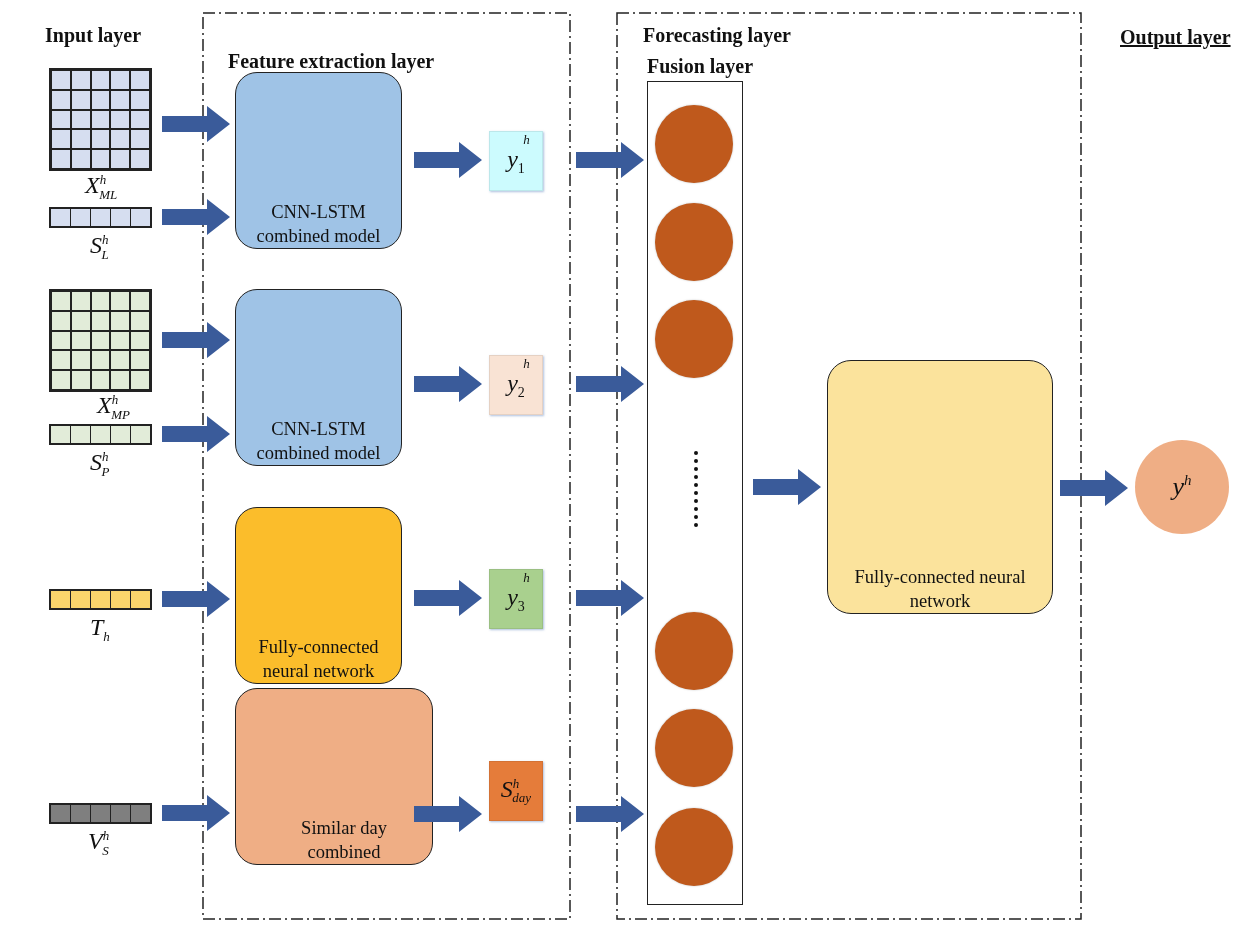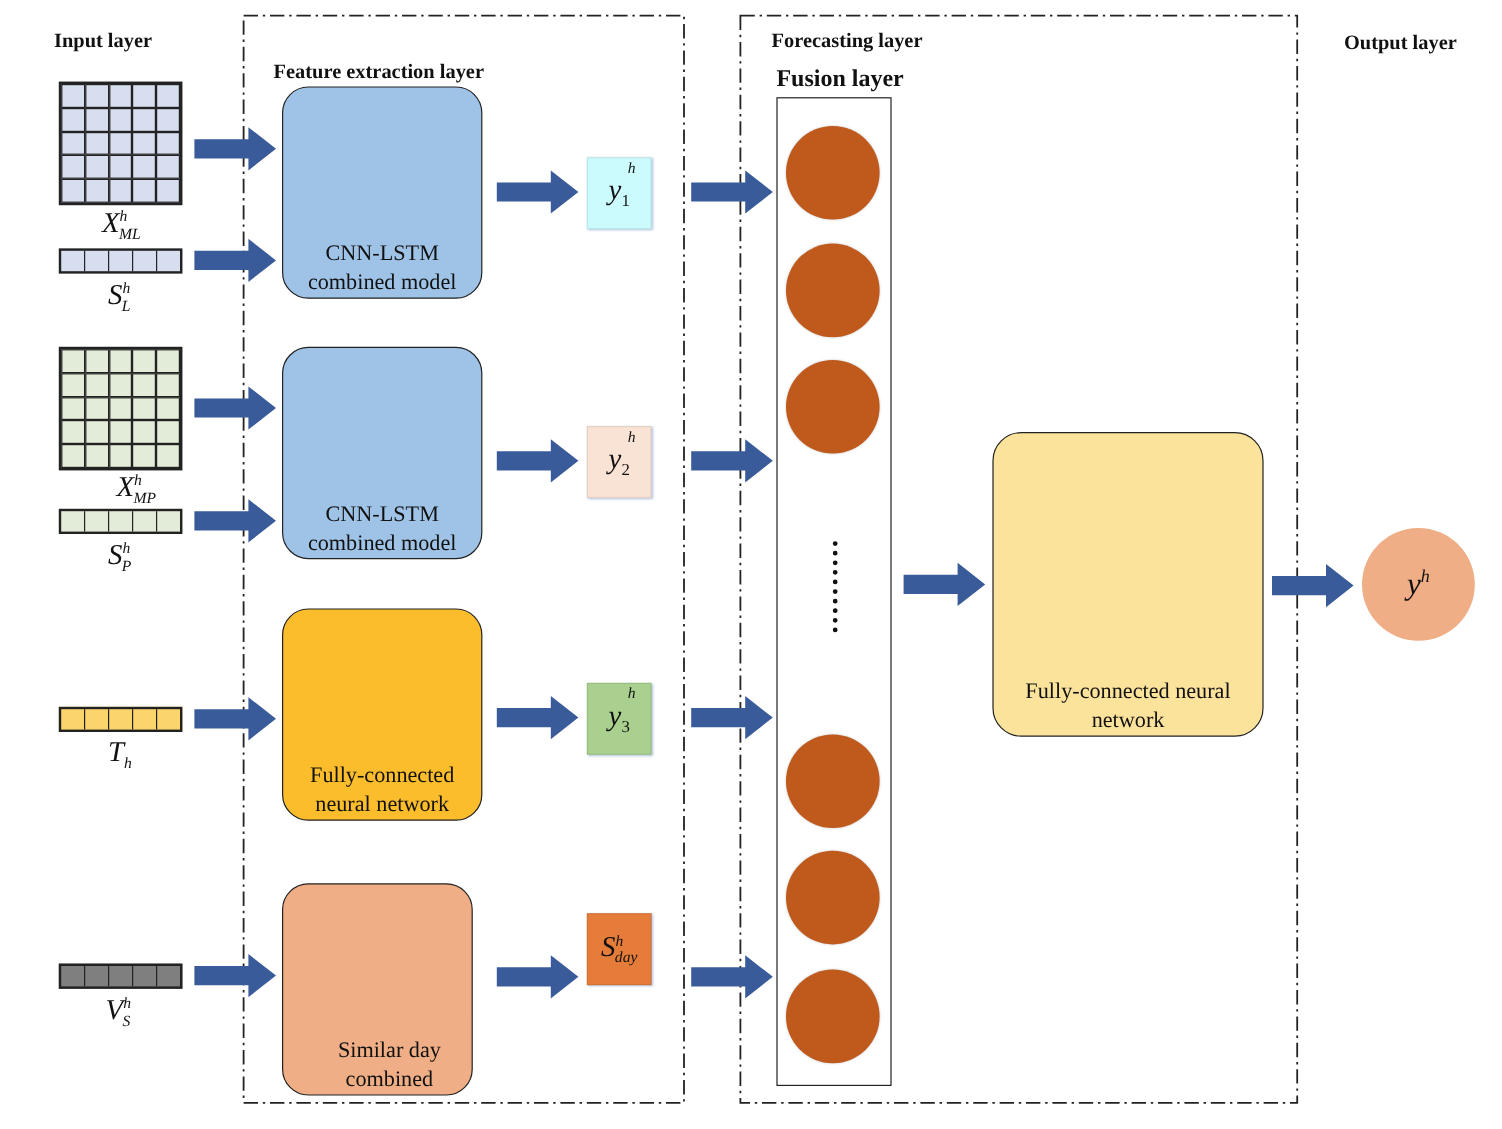--- a/index.html
+++ b/index.html
@@ -1,19 +1,19 @@
 <!DOCTYPE html>
 <html><head>
 <meta charset="utf-8">
 <style>
   html, body { margin:0; padding:0; background:#ffffff; }
   body { width:1252px; height:941px; position:relative; overflow:hidden;
          font-family:"Liberation Serif", "DejaVu Serif", serif; color:#111; }
   .abs { position:absolute; }
-  .heading { font-weight:bold; font-size:17px; white-space:nowrap; }
+  .heading { font-weight:bold; font-size:20px; white-space:nowrap; }
   .grid { position:absolute; display:grid; border:2px solid #222; box-sizing:border-box; }
   .grid .cell { border:1px solid #222; box-sizing:border-box; }
   .vec { position:absolute; display:flex; border:2px solid #222; box-sizing:border-box; }
   .vec .cell { flex:1; border-right:1.5px solid #222; box-sizing:border-box; }
   .vec .cell:last-child { border-right:none; }
   .math { position:absolute; font-style:italic; font-size:24px; white-space:nowrap; }
   .math sup, .math sub { font-size:13px; }
   .block { position:absolute; border:1.5px solid #222; border-radius:22px;
            display:flex; align-items:flex-end; justify-content:center; text-align:center;
            font-size:18.5px; line-height:24px; box-sizing:border-box; }
@@ -25,21 +25,21 @@
             box-shadow:0 0 2px rgba(0,0,0,0.25); }
   .final { position:absolute; width:94px; height:94px; border-radius:50%; background:#efae85;
            display:flex; align-items:center; justify-content:center; }
 </style>
 </head>
 <body>
 
 <div class="abs heading" style="left:45px;top:24px;">Input layer</div>
 <div class="abs heading" style="left:228px;top:26px;margin-top:24px;">Feature extraction layer</div>
 <div class="abs heading" style="left:643px;top:24px;">Forecasting layer</div>
-<div class="abs heading" style="left:1120px;top:26px;">Output layer</div>
+<div class="abs heading" style="left:1120px;top:26px;text-decoration:underline;">Output layer</div>
 
 <svg class="abs" style="left:0;top:0;" width="1252" height="941">
   <rect x="203" y="13" width="367" height="906" fill="none" stroke="#222" stroke-width="1.5" stroke-dasharray="12,4,2,4"></rect>
   <rect x="617" y="13" width="464" height="906" fill="none" stroke="#222" stroke-width="1.5" stroke-dasharray="12,4,2,4"></rect>
 </svg>
 
 <div class="grid" style="left:49px;top:68px;width:103px;height:103px;grid-template-columns:repeat(5,1fr);grid-template-rows:repeat(5,1fr);background:#d6def0;">
   <div class="cell"></div>
     <div class="cell"></div>
     <div class="cell"></div>
@@ -156,21 +156,21 @@
       <div>CNN-LSTM</div>
       <div>combined model</div>
     </div>
 </div>
 <div class="block" style="left:235px;top:507px;width:167px;height:177px;background:#fbbd2b;">
   <div>
       <div>Fully-connected</div>
       <div>neural network</div>
     </div>
 </div>
-<div class="block" style="left:235px;top:736px;width:159px;height:177px;background:#efae85;padding-left:20px;">
+<div class="block" style="left:235px;top:688px;width:198px;height:177px;background:#efae85;padding-left:20px;">
   <div>
       <div>Similar day</div>
       <div>combined</div>
     </div>
 </div>
 
 <div class="out-box" style="left:489px;top:131px;width:52px;height:58px;background:#ccfbfe;">
   <span class="mv"><span>y</span><sub style="font-size:14px;font-style:normal;">1</sub><sup style="position:absolute;left:16px;top:-14px;font-size:13px;">h</sup></span>
 </div>
 <div class="out-box" style="left:489px;top:355px;width:52px;height:58px;background:#f9e3d4;">

